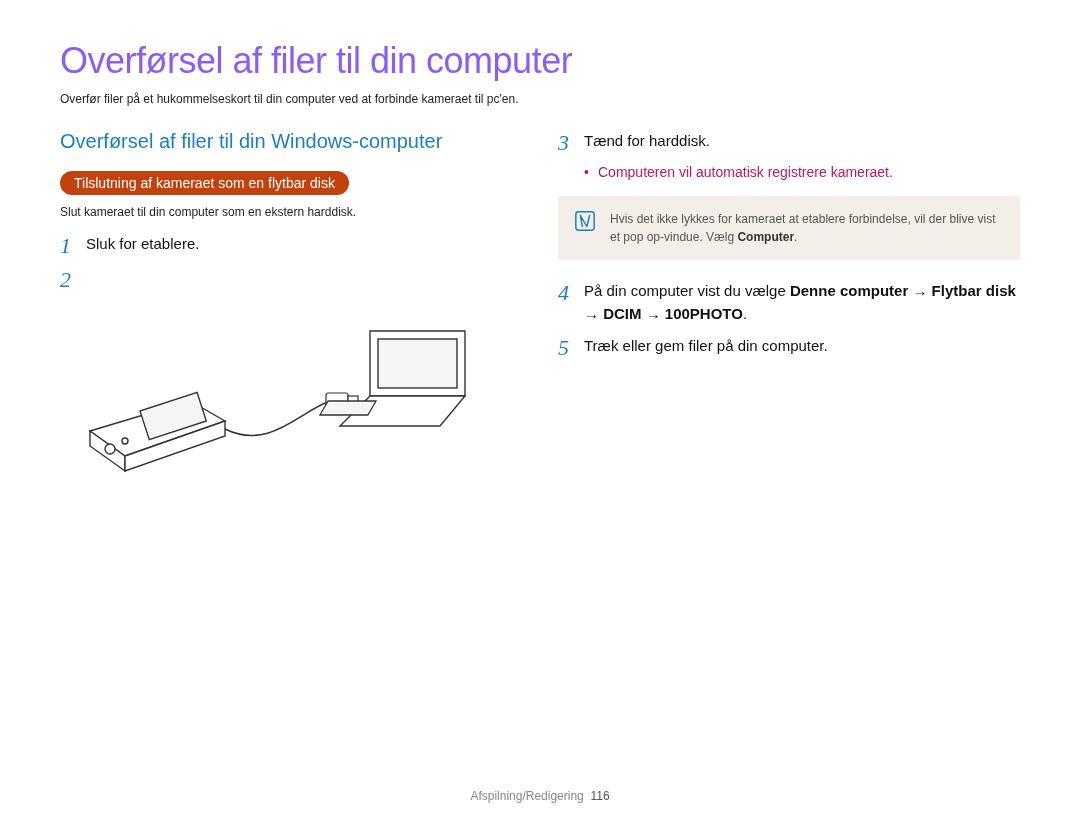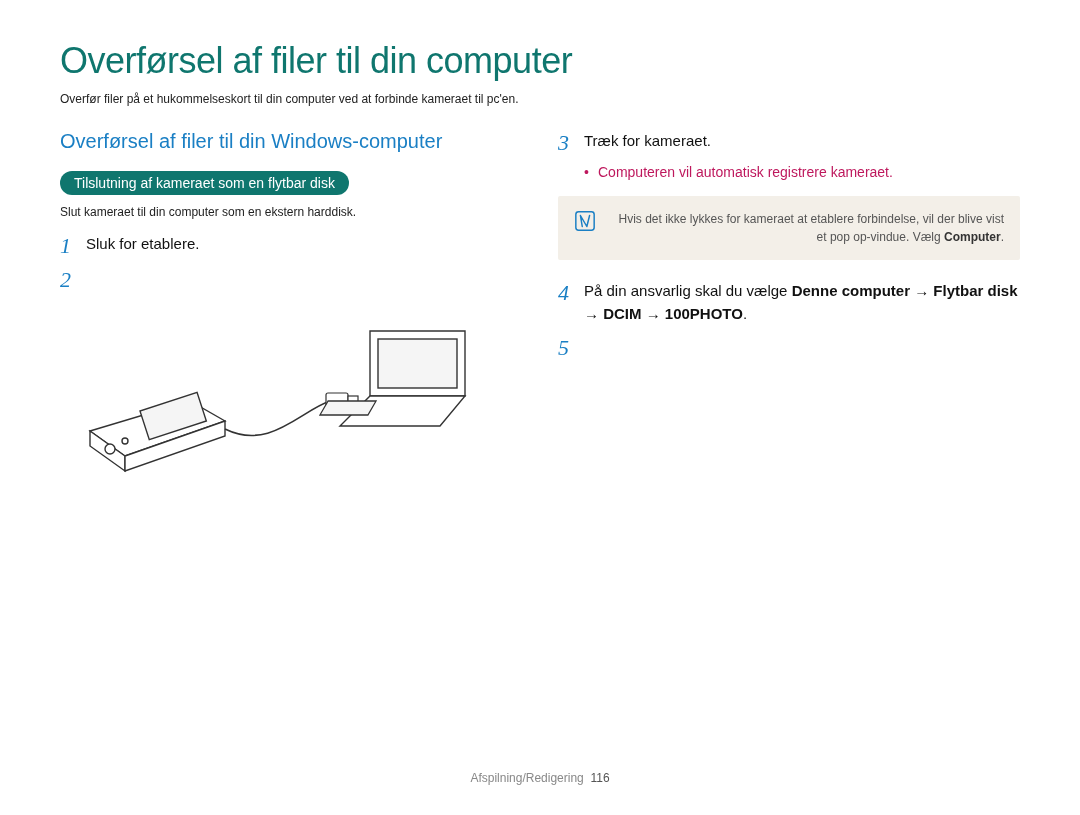--- a/index.html
+++ b/index.html
@@ -8,21 +8,21 @@
     background: #fff;
     width: 1080px;
     height: 815px;
     padding: 40px 60px 30px 60px;
     position: relative;
     color: #000;
   }
   .page-title {
     font-size: 36px;
     font-weight: 300;
-    color: #0f766e;
+    color: #8b5cf6;
     letter-spacing: -0.5px;
     margin-bottom: 10px;
   }
   .intro {
     font-size: 12px;
     color: #222;
     margin-bottom: 24px;
   }
   .columns {
     display: flex;
@@ -32,21 +32,21 @@
     flex: 1;
   }
   .section-heading {
     font-size: 20px;
     color: #1a7fc4;
     font-weight: 400;
     margin-bottom: 18px;
   }
   .pill {
     display: inline-block;
-    background: #0f766e;
+    background: #c2410c;
     color: #fff;
     font-size: 14px;
     padding: 4px 14px;
     border-radius: 12px;
     margin-bottom: 10px;
   }
   .plain {
     font-size: 12px;
     color: #222;
     margin-bottom: 14px;
@@ -91,41 +91,40 @@
     background: #f3efe8;
     padding: 14px 16px;
     display: flex;
     align-items: flex-start;
     gap: 14px;
     margin: 14px 0 20px 26px;
     border-radius: 2px;
   }
   .callout-full {
     margin-left: 0;
-    text-align: right;
   }
   .callout-icon {
     flex-shrink: 0;
     width: 22px;
     height: 22px;
   }
   .callout-text {
     font-size: 12px;
     color: #555;
     line-height: 1.5;
   }
   .callout-text b { color: #333; }
   .illustration {
     margin: 10px 0 0 10px;
     width: 400px;
     height: 180px;
   }
   .footer {
     position: absolute;
-    bottom: 30px;
+    bottom: 12px;
     left: 0;
     width: 100%;
     text-align: center;
     font-size: 12px;
     color: #888;
   }
   .footer .pg { color: #555; }
 </style>
 </head>
 <body>
@@ -172,42 +171,43 @@
         <rect x="308" y="28" width="79" height="49" fill="#f5f5f5"></rect>
         <path d="M300 85 L395 85 L370 115 L270 115 Z"></path>
         <rect x="310" y="90" width="48" height="14" transform="skewX(-30)" fill="#f5f5f5"></rect>
       </g>
     </svg>
   </div>
 
   <div class="col">
     <div class="step">
       <div class="step-num">3</div>
-      <div class="step-text">Træk for kameraet.</div>
+      <div class="step-text">Tænd for harddisk.</div>
     </div>
     <p class="bullet">Computeren vil automatisk registrere kameraet.</p>
 
     <div class="callout callout-full">
       <svg class="callout-icon" viewBox="0 0 24 24">
         <rect x="2" y="2" width="20" height="20" rx="3" fill="none" stroke="#1a7fc4" stroke-width="1.6"></rect>
         <path d="M7 6 L14 18 M9 18 L7 6 M14 18 L17 6" stroke="#1a7fc4" stroke-width="1.6" fill="none" stroke-linecap="round"></path>
       </svg>
       <div class="callout-text">
         <span>Hvis det ikke lykkes for kameraet at etablere forbindelse, vil der blive vist et pop op-vindue. Vælg </span><b>Computer</b>.
       </div>
     </div>
 
     <div class="step">
       <div class="step-num">4</div>
       <div class="step-text">
-        <span>På din ansvarlig skal du vælge </span><b>Denne computer → Flytbar disk → DCIM → 100PHOTO</b>.
+        <span>På din computer vist du vælge </span><b>Denne computer → Flytbar disk → DCIM → 100PHOTO</b>.
       </div>
     </div>
 
     <div class="step">
       <div class="step-num">5</div>
+      <div class="step-text">Træk eller gem filer på din computer.</div>
     </div>
   </div>
 </div>
 
 <div class="footer">
   <span>Afspilning/Redigering</span>&nbsp;&nbsp;<span class="pg">116</span>
 </div>
 
 </body></html>

